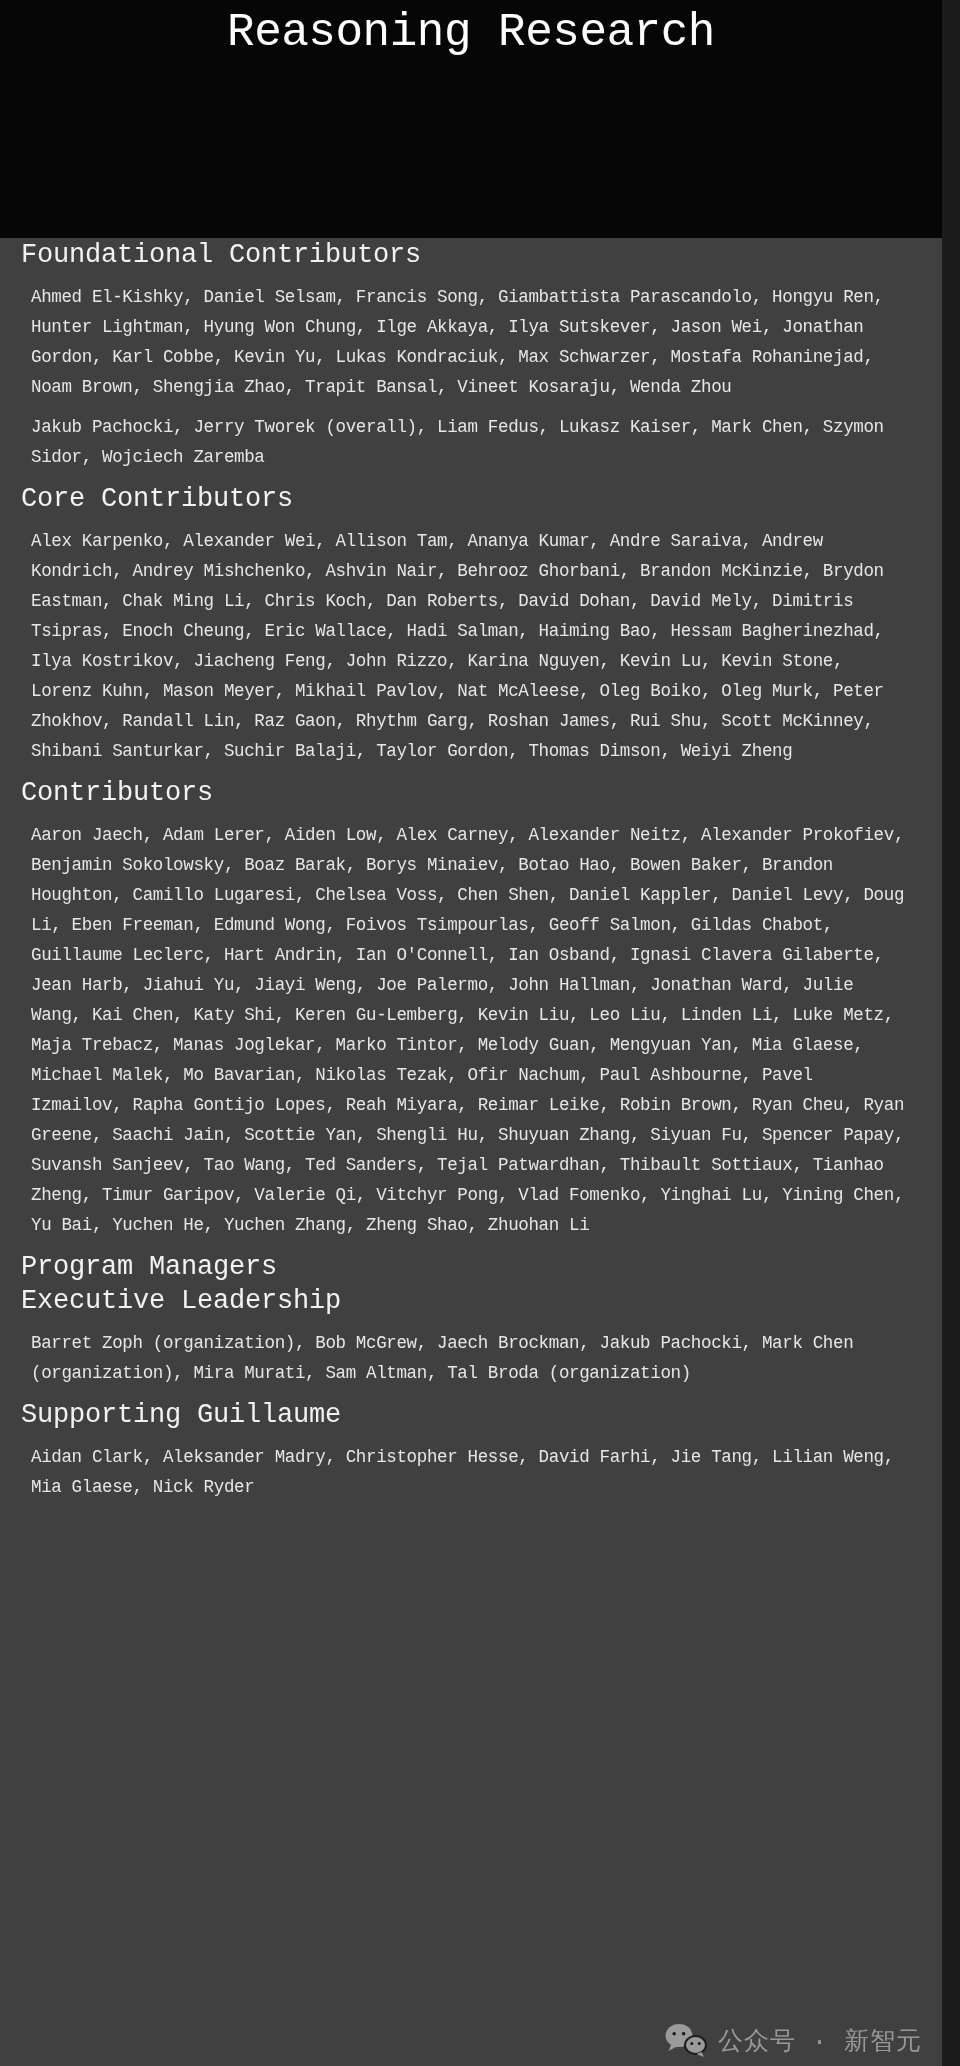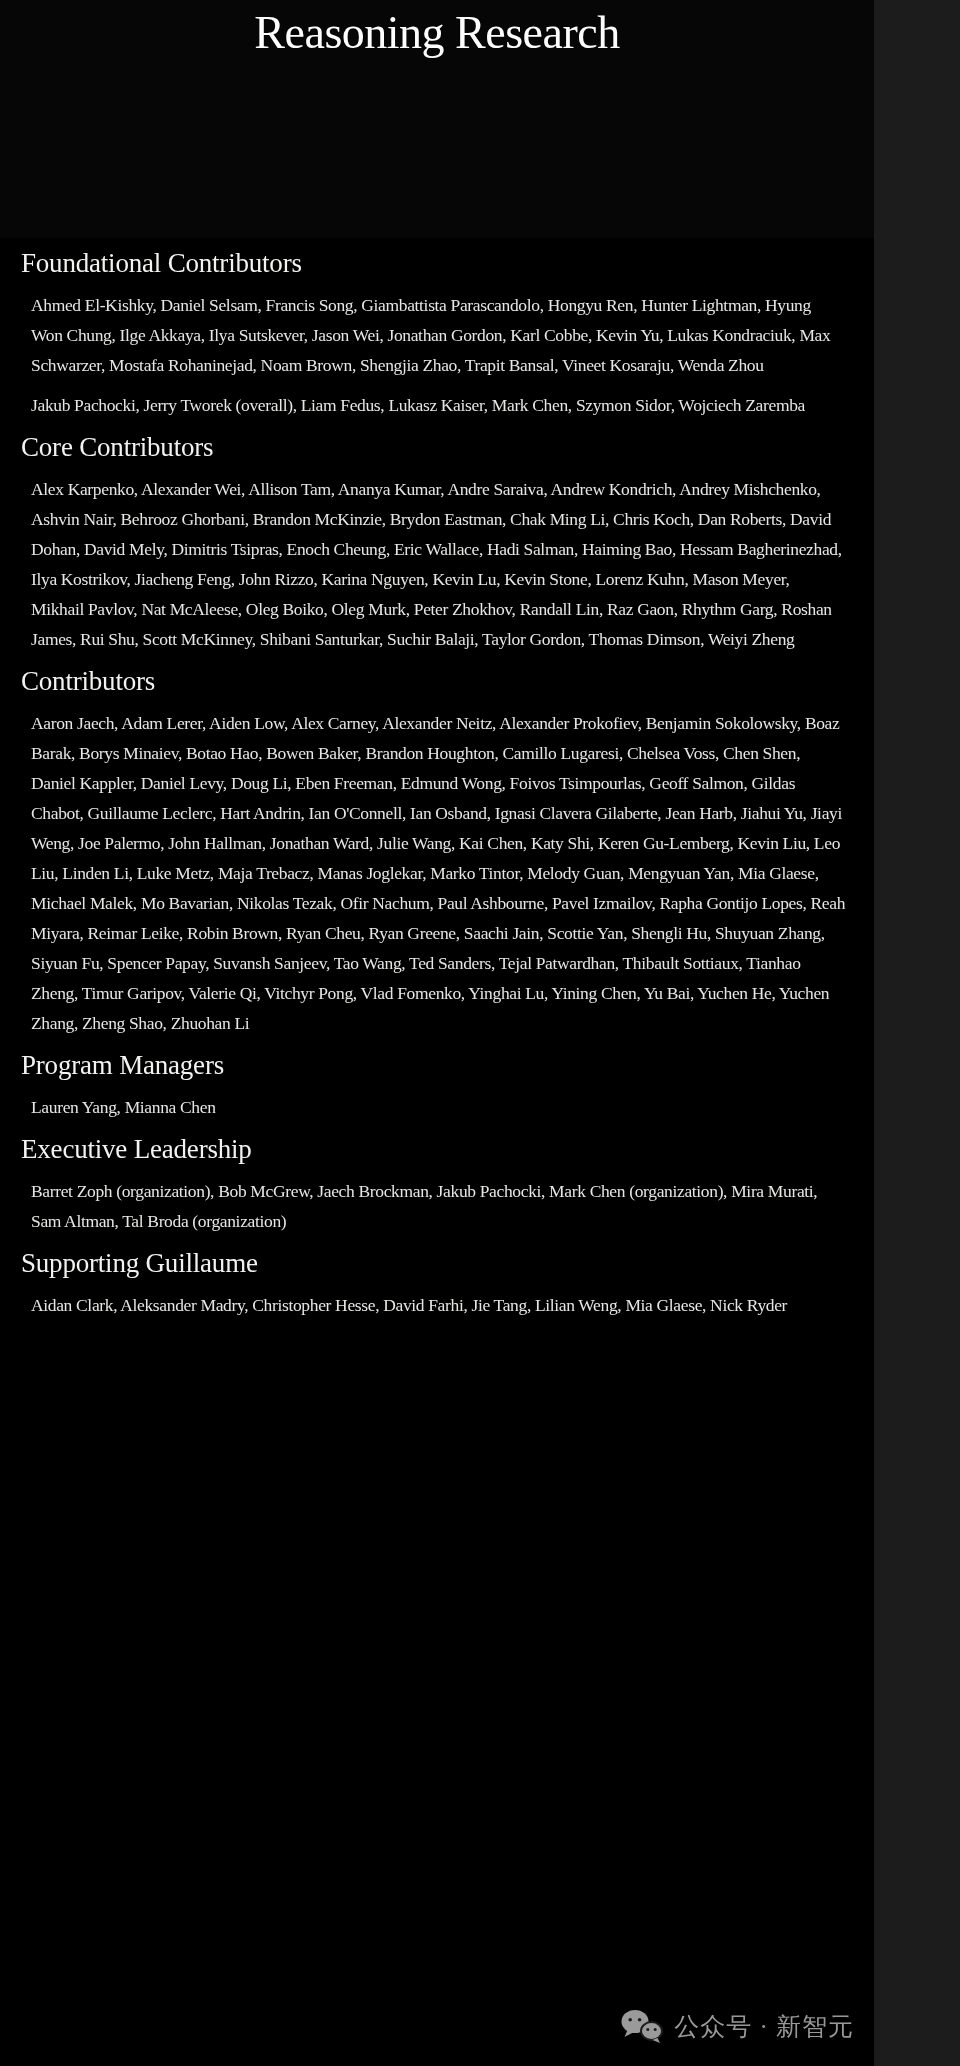--- a/index.html
+++ b/index.html
@@ -2,43 +2,43 @@
 <html><head>
 <meta charset="utf-8">
 <style>
   html, body {
     margin: 0;
     padding: 0;
     background: #1c1c1d;
   }
   .page {
     position: relative;
-    width: 874px;
+    width: 942px;
     height: 2066px;
-    background: #000000;
+    background: #404040;
     overflow: hidden;
-    font-family: Liberation Serif, serif;
+    font-family: Liberation Mono, monospace;
   }
   .hero {
     height: 238px;
     background: #060606;
     padding-top: 6px;
     box-sizing: border-box;
   }
   .title {
     margin: 0;
     text-align: center;
     font-size: 46px;
     line-height: 54px;
     font-weight: 500;
     letter-spacing: -0.5px;
     color: #fdfdfd;
   }
   .content {
-    padding: 8px 18px 0 21px;
+    padding: 0 18px 0 21px;
     overflow: hidden;
     color: #e6e6e4;
   }
   h2.sec {
     margin: 0;
     font-size: 27px;
     line-height: 34px;
     font-weight: 400;
     letter-spacing: -0.2px;
     color: #f2f2f0;
@@ -65,21 +65,21 @@
   .mt78 { margin-top: 78px; }
   .mt40 { margin-top: 40px; }
   .mt42 { margin-top: 42px; }
   .mt36 { margin-top: 36px; }
   .mt80 { margin-top: 80px; }
   .mt48 { margin-top: 48px; }
   .mt38 { margin-top: 38px; }
   .watermark {
     position: absolute;
     right: 20px;
-    bottom: 22px;
+    bottom: 8px;
     display: flex;
     align-items: center;
     gap: 10px;
     color: #989898;
     font-size: 25px;
     letter-spacing: 1px;
     white-space: nowrap;
   }
   .watermark svg { display: block; }
 </style>
@@ -99,21 +99,20 @@
 
     <p class="names mt37">Jakub Pachocki, Jerry Tworek (overall), Liam Fedus, Lukasz Kaiser, Mark Chen, Szymon Sidor, Wojciech Zaremba</p>
 
     <h2 class="sec mt78">Core Contributors</h2>
     <p class="names mt40">Alex Karpenko, Alexander Wei, Allison Tam, Ananya Kumar, Andre Saraiva, Andrew Kondrich, Andrey Mishchenko, Ashvin Nair, Behrooz Ghorbani, Brandon McKinzie, Brydon Eastman, Chak Ming Li, Chris Koch, Dan Roberts, David Dohan, David Mely, Dimitris Tsipras, Enoch Cheung, Eric Wallace, Hadi Salman, Haiming Bao, Hessam Bagherinezhad, Ilya Kostrikov, Jiacheng Feng, John Rizzo, Karina Nguyen, Kevin Lu, Kevin Stone, Lorenz Kuhn, Mason Meyer, Mikhail Pavlov, Nat McAleese, Oleg Boiko, Oleg Murk, Peter Zhokhov, Randall Lin, Raz Gaon, Rhythm Garg, Roshan James, Rui Shu, Scott McKinney, Shibani Santurkar, Suchir Balaji, Taylor Gordon, Thomas Dimson, Weiyi Zheng</p>
 
     <h2 class="sec mt42">Contributors</h2>
     <p class="names mt40">Aaron Jaech, Adam Lerer, Aiden Low, Alex Carney, Alexander Neitz, Alexander Prokofiev, Benjamin Sokolowsky, Boaz Barak, Borys Minaiev, Botao Hao, Bowen Baker, Brandon Houghton, Camillo Lugaresi, Chelsea Voss, Chen Shen, Daniel Kappler, Daniel Levy, Doug Li, Eben Freeman, Edmund Wong, Foivos Tsimpourlas, Geoff Salmon, Gildas Chabot, Guillaume Leclerc, Hart Andrin, Ian O'Connell, Ian Osband, Ignasi Clavera Gilaberte, Jean Harb, Jiahui Yu, Jiayi Weng, Joe Palermo, John Hallman, Jonathan Ward, Julie Wang, Kai Chen, Katy Shi, Keren Gu-Lemberg, Kevin Liu, Leo Liu, Linden Li, Luke Metz, Maja Trebacz, Manas Joglekar, Marko Tintor, Melody Guan, Mengyuan Yan, Mia Glaese, Michael Malek, Mo Bavarian, Nikolas Tezak, Ofir Nachum, Paul Ashbourne, Pavel Izmailov, Rapha Gontijo Lopes, Reah Miyara, Reimar Leike, Robin Brown, Ryan Cheu, Ryan Greene, Saachi Jain, Scottie Yan, Shengli Hu, Shuyuan Zhang, Siyuan Fu, Spencer Papay, Suvansh Sanjeev, Tao Wang, Ted Sanders, Tejal Patwardhan, Thibault Sottiaux, Tianhao Zheng, Timur Garipov, Valerie Qi, Vitchyr Pong, Vlad Fomenko, Yinghai Lu, Yining Chen, Yu Bai, Yuchen He, Yuchen Zhang, Zheng Shao, Zhuohan Li</p>
 
     <h2 class="sec mt36">Program Managers</h2>
-    <p class="names mt40">Lauren Yang, Mianna Chen</p>
 
     <h2 class="sec mt80">Executive Leadership</h2>
     <p class="names mt38">Barret Zoph (organization), Bob McGrew, Jaech Brockman, Jakub Pachocki, Mark Chen (organization), Mira Murati, Sam Altman, Tal Broda (organization)</p>
 
     <h2 class="sec mt48">Supporting Guillaume</h2>
     <p class="names mt38">Aidan Clark, Aleksander Madry, Christopher Hesse, David Farhi, Jie Tang, Lilian Weng, Mia Glaese, Nick Ryder</p>
 
   </main>
 
   <div class="watermark">

